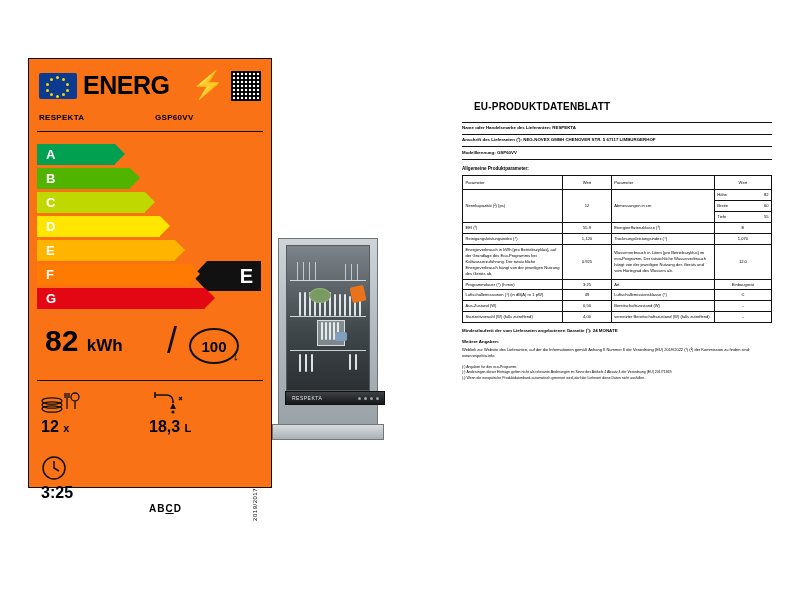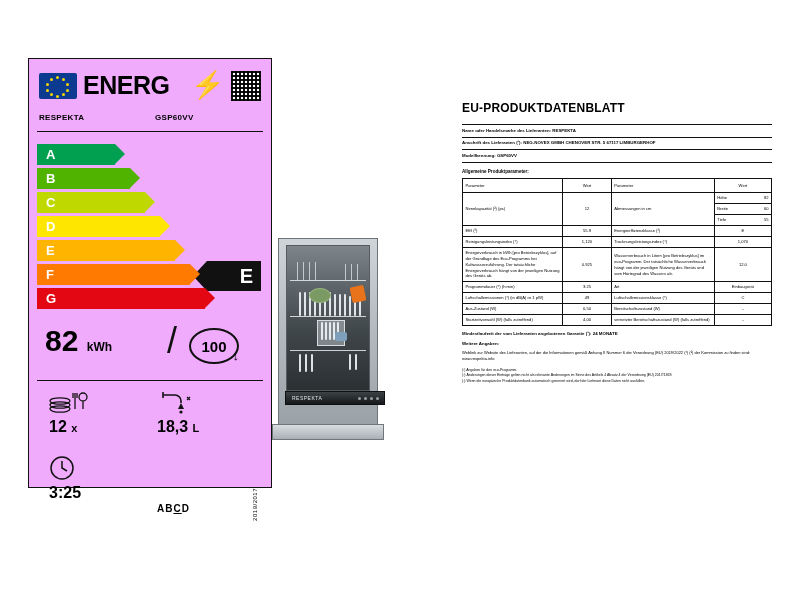--- a/index.html
+++ b/index.html
@@ -22,21 +22,21 @@
   }
 
   
   .energy-label {
     position: absolute;
     left: 28px;
     top: 58px;
     width: 244px;
     height: 430px;
     border: 1px solid #111;
-    background: #f0abfc;
+    background: #f97316;
     box-sizing: border-box;
   }
   .el-header {
     position: relative;
     height: 44px;
     margin: 8px 8px 0 8px;
   }
   .eu-flag {
     position: absolute;
     left: 2px;
@@ -180,21 +180,21 @@
     border-bottom: 1px solid #111;
   }
   .kwh {
     position: absolute;
     left: 8px;
     top: 2px;
     font-size: 30px;
     font-weight: bold;
   }
   .kwh small {
-    font-size: 12px;
+    font-size: 17px;
     font-weight: bold;
   }
   .slash {
     position: absolute;
     left: 130px;
     top: -2px;
     font-size: 36px;
     color: #111;
   }
   .cycles {
@@ -222,21 +222,20 @@
   
   .icons {
     position: relative;
     margin: 6px 8px 0 8px;
     height: 140px;
   }
   .icell {
     position: absolute;
     width: 108px;
     height: 66px;
-    margin-left: 8px;
   }
   .icell .glyph {
     position: absolute;
     left: 4px;
     top: 0;
     height: 30px;
     display: flex;
     align-items: center;
   }
   .icell .val {
@@ -408,23 +407,23 @@
   
   .sheet {
     position: absolute;
     left: 462px;
     top: 100px;
     width: 310px;
     font-size: 4.3px;
     line-height: 1.45;
   }
   .sheet h1 {
-    font-size: 12px;
-    font-weight: bold;
-    margin: 0 0 7px 0;
+    font-size: 10px;
+    font-weight: bold;
+    margin: 0 0 7px 12px;
     letter-spacing: 0.2px;
   }
   .kv {
     border-bottom: 0.6px solid #111;
     padding: 2.5px 0 2.5px 0;
     font-weight: bold;
     font-size: 4.4px;
   }
   .kv.first { border-top: 0.6px solid #111; }
   .section-title {

